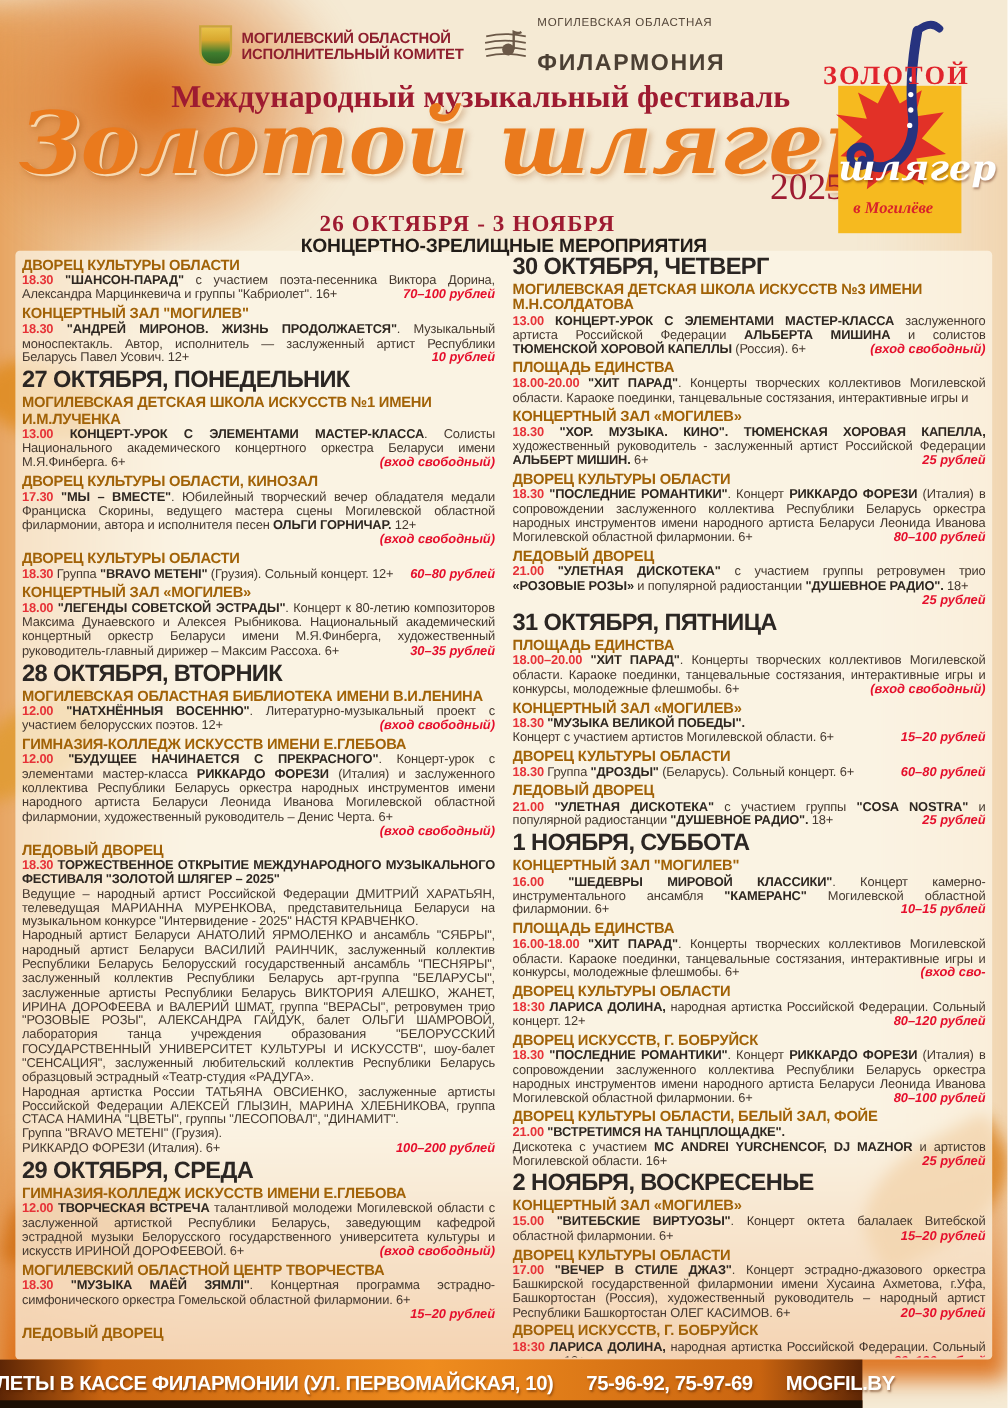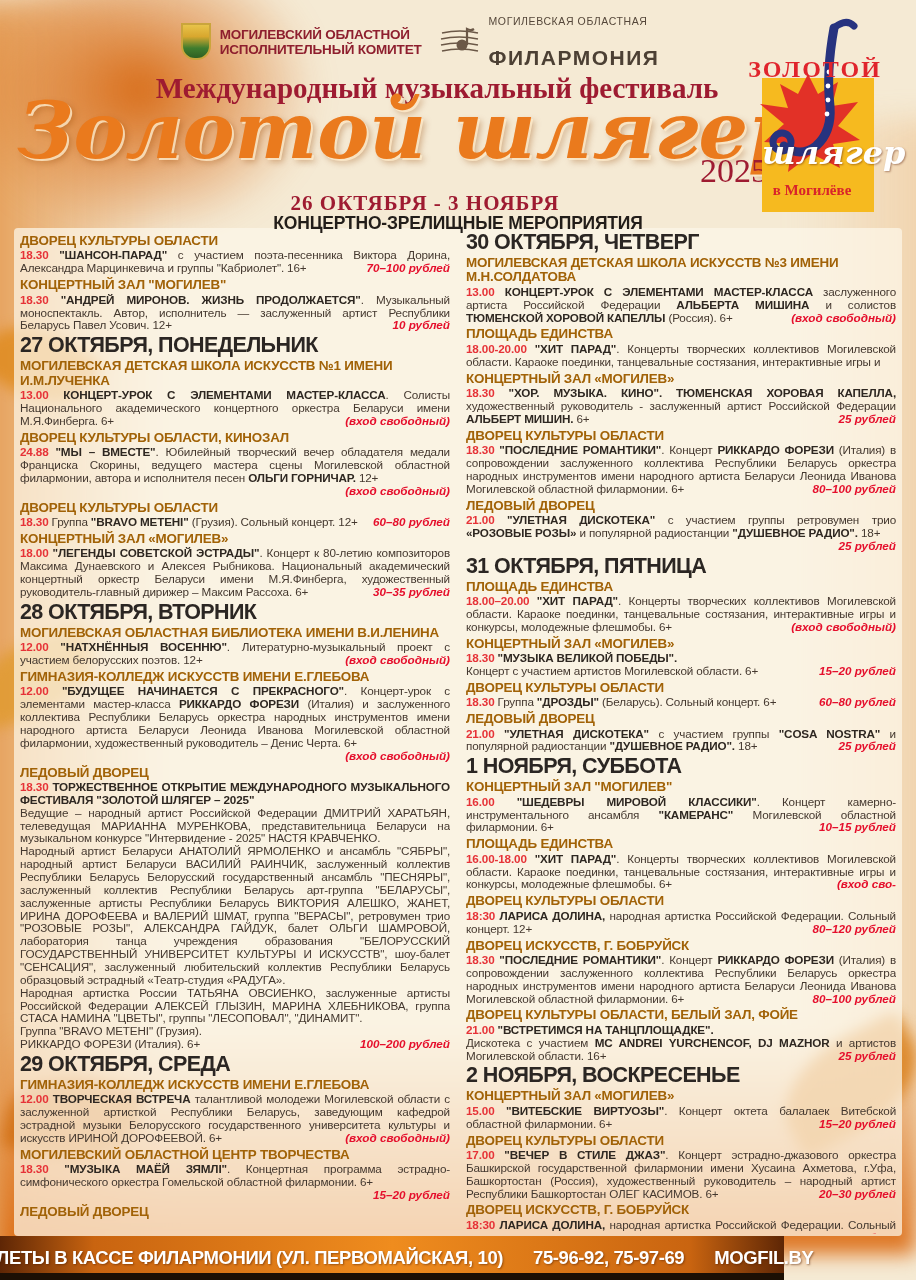--- a/index.html
+++ b/index.html
@@ -51,21 +51,21 @@
   
   .fest-logo{position:absolute;right:16px;top:14px;width:170px;height:212px;}
   .fl-yellow{position:absolute;left:32px;top:64px;width:112px;height:134px;background:#f6ba1f;}
   .fl-svg{position:absolute;left:0;top:2px;width:170px;height:200px;}
   .fl-top{position:absolute;top:42px;left:0;width:170px;text-align:center;
     font-family:"Liberation Serif",serif;font-weight:bold;font-size:24px;letter-spacing:2px;color:#e0242c;}
   .fl-script{position:absolute;top:120px;left:32px;width:128px;text-align:center;
     font-family:"DejaVu Serif",serif;font-style:italic;font-weight:bold;font-size:32px;color:#fff;
     text-shadow:1px 1px 2px rgba(90,30,10,.45);}
   .fl-bottom{position:absolute;top:168px;left:32px;width:100px;text-align:center;
-    font-family:"Liberation Serif",serif;font-weight:bold;font-size:15px;color:#d8232b;}
+    font-family:"Liberation Serif",serif;font-weight:bold;font-style:italic;font-size:15px;color:#d8232b;}
 
   
   .program{position:absolute;top:232px;left:20px;right:20px;bottom:46px;display:flex;gap:16px;}
   .col{width:calc(50% - 8px);overflow:hidden;}
   h2.day-title{margin:5px 0 2px;font-size:21.5px;line-height:1.02;letter-spacing:-.6px;
     color:#2b2623;font-weight:bold;}
   .col h2.day-title:first-child{margin-top:0;}
   h3.venue{margin:2px 0 1px;font-size:13.4px;line-height:1.08;color:#a16207;
     font-weight:bold;letter-spacing:-.2px;}
   p.event{margin:0 0 3px;font-size:11.7px;line-height:1.1;letter-spacing:-.15px;color:#44382f;
@@ -158,21 +158,21 @@
           <h3 class="venue">ДВОРЕЦ КУЛЬТУРЫ ОБЛАСТИ</h3>
           <p class="event"><span class="time">18.30</span> <span class="seg b">"ШАНСОН-ПАРАД"</span><span class="seg"> с участием поэта-песенника Виктора Дорина, Александра Марцинкевича и группы "Кабриолет". 16+</span><span class="price">70–100 рублей</span></p>
           <h3 class="venue">КОНЦЕРТНЫЙ ЗАЛ "МОГИЛЕВ"</h3>
           <p class="event"><span class="time">18.30</span> <span class="seg b">"АНДРЕЙ МИРОНОВ. ЖИЗНЬ ПРОДОЛЖАЕТСЯ"</span><span class="seg">. Музыкальный моноспектакль. Автор, исполнитель — заслуженный артист Республики Беларусь Павел Усович. 12+</span><span class="price">10 рублей</span></p>
         </section>
         <section class="day">
           <h2 class="day-title">27 ОКТЯБРЯ, ПОНЕДЕЛЬНИК</h2>
           <h3 class="venue">МОГИЛЕВСКАЯ ДЕТСКАЯ ШКОЛА ИСКУССТВ №1 ИМЕНИ И.М.ЛУЧЕНКА</h3>
           <p class="event"><span class="time">13.00</span> <span class="seg b">КОНЦЕРТ-УРОК С ЭЛЕМЕНТАМИ МАСТЕР-КЛАССА</span><span class="seg">. Солисты Национального академического концертного оркестра Беларуси имени М.Я.Финберга. 6+</span><span class="price">(вход свободный)</span></p>
           <h3 class="venue">ДВОРЕЦ КУЛЬТУРЫ ОБЛАСТИ, КИНОЗАЛ</h3>
-          <p class="event"><span class="time">24.88</span> <span class="seg b">"МЫ – ВМЕСТЕ"</span><span class="seg">. Юбилейный творческий вечер обладателя медали Франциска Скорины, ведущего мастера сцены Могилевской областной филармонии, автора и исполнителя песен </span><span class="seg b">ОЛЬГИ ГОРНИЧАР.</span><span class="seg"> 12+</span><span class="price">(вход свободный)</span></p>
+          <p class="event"><span class="time">17.30</span> <span class="seg b">"МЫ – ВМЕСТЕ"</span><span class="seg">. Юбилейный творческий вечер обладателя медали Франциска Скорины, ведущего мастера сцены Могилевской областной филармонии, автора и исполнителя песен </span><span class="seg b">ОЛЬГИ ГОРНИЧАР.</span><span class="seg"> 12+</span><span class="price">(вход свободный)</span></p>
           <h3 class="venue">ДВОРЕЦ КУЛЬТУРЫ ОБЛАСТИ</h3>
           <p class="event"><span class="time">18.30</span> <span class="seg">Группа </span><span class="seg b">"BRAVO METEHI"</span><span class="seg"> (Грузия). Сольный концерт. 12+</span><span class="price">60–80 рублей</span></p>
           <h3 class="venue">КОНЦЕРТНЫЙ ЗАЛ «МОГИЛЕВ»</h3>
           <p class="event"><span class="time">18.00</span> <span class="seg b">"ЛЕГЕНДЫ СОВЕТСКОЙ ЭСТРАДЫ"</span><span class="seg">. Концерт к 80-летию композиторов Максима Дунаевского и Алексея Рыбникова. Национальный академический концертный оркестр Беларуси имени М.Я.Финберга, художественный руководитель-главный дирижер – Максим Рассоха. 6+</span><span class="price">30–35 рублей</span></p>
         </section>
         <section class="day">
           <h2 class="day-title">28 ОКТЯБРЯ, ВТОРНИК</h2>
           <h3 class="venue">МОГИЛЕВСКАЯ ОБЛАСТНАЯ БИБЛИОТЕКА ИМЕНИ В.И.ЛЕНИНА</h3>
           <p class="event"><span class="time">12.00</span> <span class="seg b">"НАТХНЁННЫЯ ВОСЕННЮ"</span><span class="seg">. Литературно-музыкальный проект с участием белорусских поэтов. 12+</span><span class="price">(вход свободный)</span></p>
           <h3 class="venue">ГИМНАЗИЯ-КОЛЛЕДЖ ИСКУССТВ ИМЕНИ Е.ГЛЕБОВА</h3>

